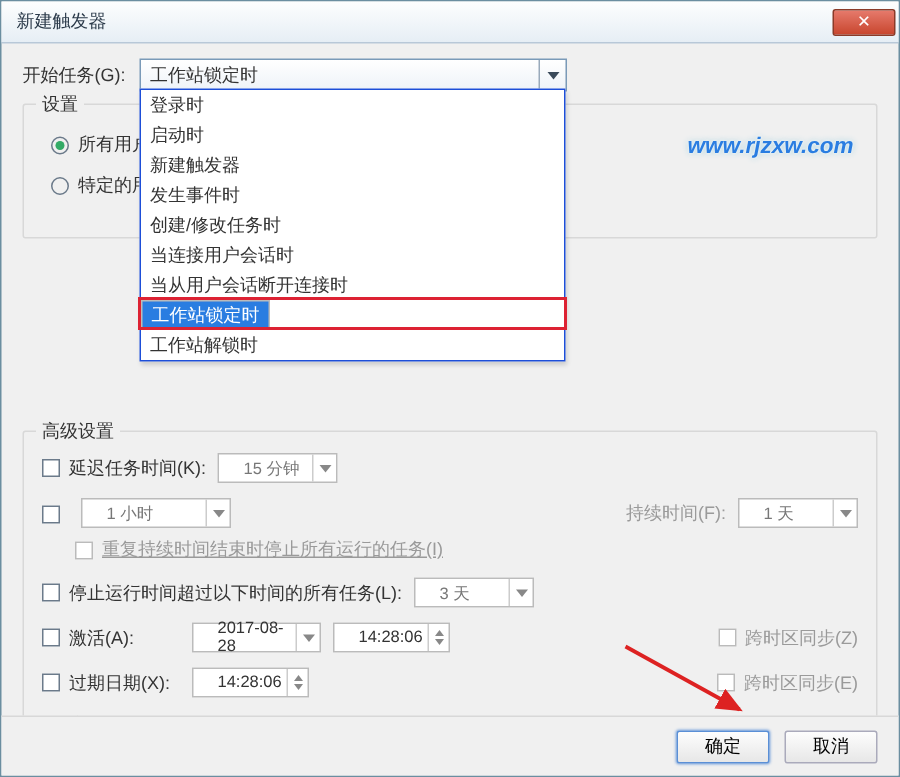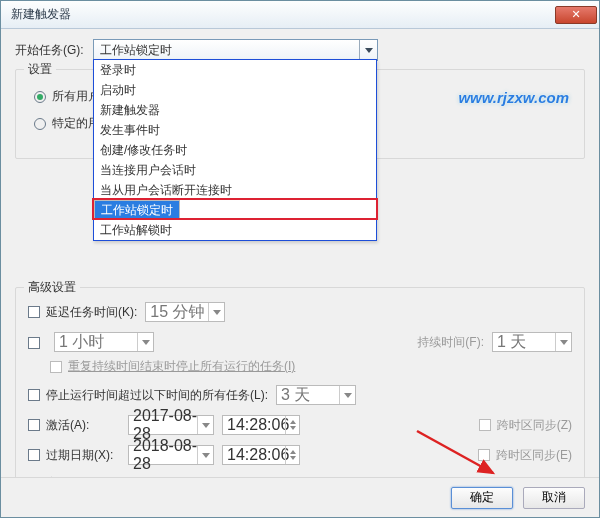--- a/index.html
+++ b/index.html
@@ -21,21 +21,21 @@
   .group .legend { position: absolute; top: -9px; left: 8px; background: #f0f0f0; padding: 0 4px; font-size: 12px; }
   .radio-row { display: flex; align-items: center; margin: 4px 0 10px 6px; }
   .radio { width: 12px; height: 12px; border: 1px solid #6b7a8a; border-radius: 50%; margin-right: 6px; display: inline-flex; align-items: center; justify-content: center; }
   .radio.checked::after { content: ""; width: 6px; height: 6px; background: #3a6; border-radius: 50%; }
   .btn { height: 22px; padding: 0 18px; border: 1px solid #aab; background: linear-gradient(#fdfdfd,#e7e7e7); border-radius: 2px; font-size: 12px; display: inline-flex; align-items: center; cursor: pointer; }
   .btn.disabled { color: #999; }
   .watermark { position: absolute; right: 30px; top: 60px; color: #2a7de1; font-weight: bold; font-style: italic; text-shadow: 0 0 2px #fff, 0 0 4px #9cd; font-size: 15px; z-index: 30; pointer-events:none; }
   .adv { margin-top: 128px; }
   .chk { width: 12px; height: 12px; border: 1px solid #6b7a8a; display: inline-flex; align-items: center; justify-content: center; margin-right: 6px; vertical-align: middle; background: #fff; }
   .chk.checked::after { content: "✓"; font-size: 10px; color: #2a6; line-height: 10px; }
-  .sel { height: 20px; border: 1px solid #bbb; background: #fff; display: inline-flex; align-items: center; padding: 0 4px; font-size: 16px; color: #777; position: relative; }
+  .sel { height: 20px; border: 1px solid #bbb; background: #fff; display: inline-flex; align-items: center; padding: 0 16px; font-size: 11px; color: #777; position: relative; }
   .sel .arrow { position: absolute; right: 0; top: 0; width: 16px; height: 100%; border-left: 1px solid #ccc; display: flex; align-items: center; justify-content: center; }
   .sel .chev { border-top-color: #888; }
   .date { width: 86px; }
   .time { width: 78px; }
   .spin .arrow { width: 14px; flex-direction: column; }
   .spin .up, .spin .dn { width: 0; height: 0; border-left: 3px solid transparent; border-right: 3px solid transparent; }
   .spin .up { border-bottom: 4px solid #888; margin-bottom: 2px; }
   .spin .dn { border-top: 4px solid #888; }
   .faded { color: #9a9a9a; }
   .indent { margin-left: 22px; text-decoration: underline; }
@@ -141,26 +141,20 @@
               <span class="up"></span>
               <span class="dn"></span>
             </span>
           </span>
         <span style="flex:1"></span>
         <span class="faded"><span class="chk" style="border-color:#bbb"></span><span>跨时区同步(Z)</span></span>
       </div>
 
       <div style="display:flex; align-items:center; gap:8px; margin-bottom:10px;">
         <span style="width:92px"><span class="chk"></span><span>过期日期(X):</span></span>
-        <span class="sel date">
-            <span style="color:#333">2018-08-28</span>
-            <span class="arrow">
-              <span class="chev"></span>
-            </span>
-          </span>
         <span class="sel time spin">
             <span style="color:#333">14:28:06</span>
             <span class="arrow">
               <span class="up"></span>
               <span class="dn"></span>
             </span>
           </span>
         <span style="flex:1"></span>
         <span class="faded"><span class="chk" style="border-color:#bbb"></span><span>跨时区同步(E)</span></span>
       </div>

